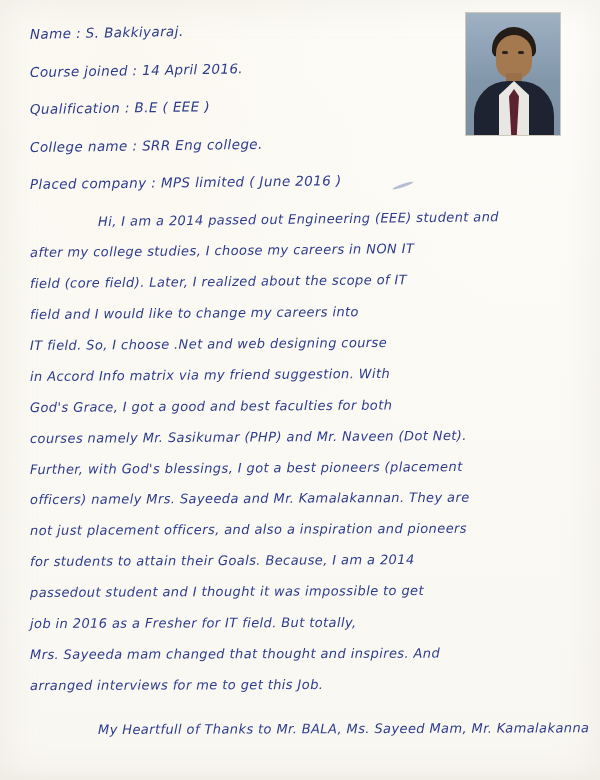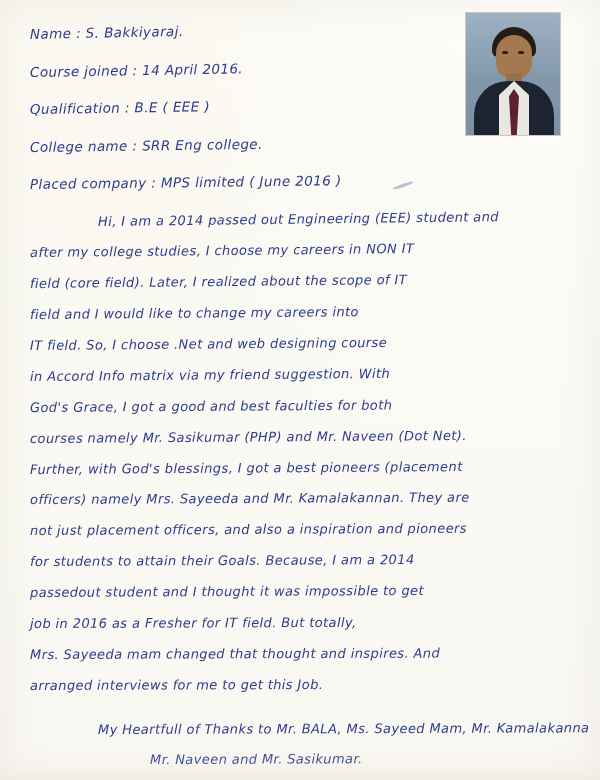--- a/index.html
+++ b/index.html
@@ -184,16 +184,15 @@
   <div class="hand bodyline" style="left:30px; top:462px; transform: rotate(-0.4deg);">Further, with God's blessings, I got a best pioneers (placement</div>
   <div class="hand bodyline" style="left:30px; top:492px; transform: rotate(-0.3deg);">officers) namely Mrs. Sayeeda and Mr. Kamalakannan. They are</div>
   <div class="hand bodyline" style="left:30px; top:523px; transform: rotate(-0.3deg);">not just placement officers, and also a inspiration and pioneers</div>
   <div class="hand bodyline" style="left:30px; top:554px; transform: rotate(-0.3deg);">for students to attain their Goals. Because, I am a 2014</div>
   <div class="hand bodyline" style="left:30px; top:585px; transform: rotate(-0.3deg);">passedout student and I thought it was impossible to get</div>
   <div class="hand bodyline" style="left:30px; top:616px; transform: rotate(-0.2deg);">job in 2016 as a Fresher for IT field. But totally,</div>
   <div class="hand bodyline" style="left:30px; top:647px; transform: rotate(-0.2deg);">Mrs. Sayeeda mam changed that thought and inspires. And</div>
   <div class="hand bodyline" style="left:30px; top:678px; transform: rotate(-0.2deg);">arranged interviews for me to get this Job.</div>
 
   <div class="hand bodyline" style="left:98px; top:722px; transform: rotate(-0.2deg);">My Heartfull of Thanks to Mr. BALA, Ms. Sayeed Mam, Mr. Kamalakanna</div>
-  <div class="hand bodyline" style="left:150px; top:752px; transform: rotate(-0.2deg); opacity:0.9;">Mr. Naveen and Mr. Sasikumar.</div>
 
   <div class="cut-bottom"></div>
 </div>
 
 </body></html>

